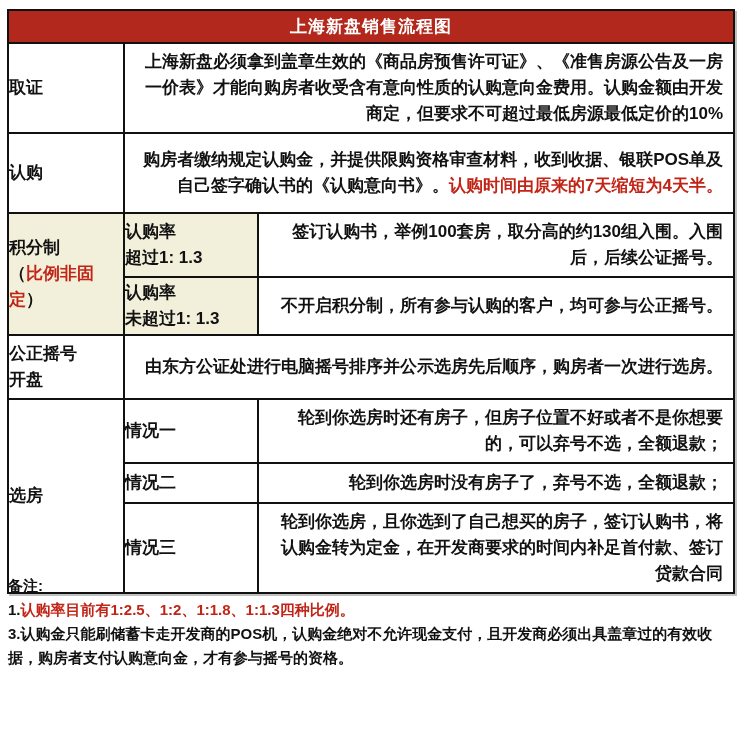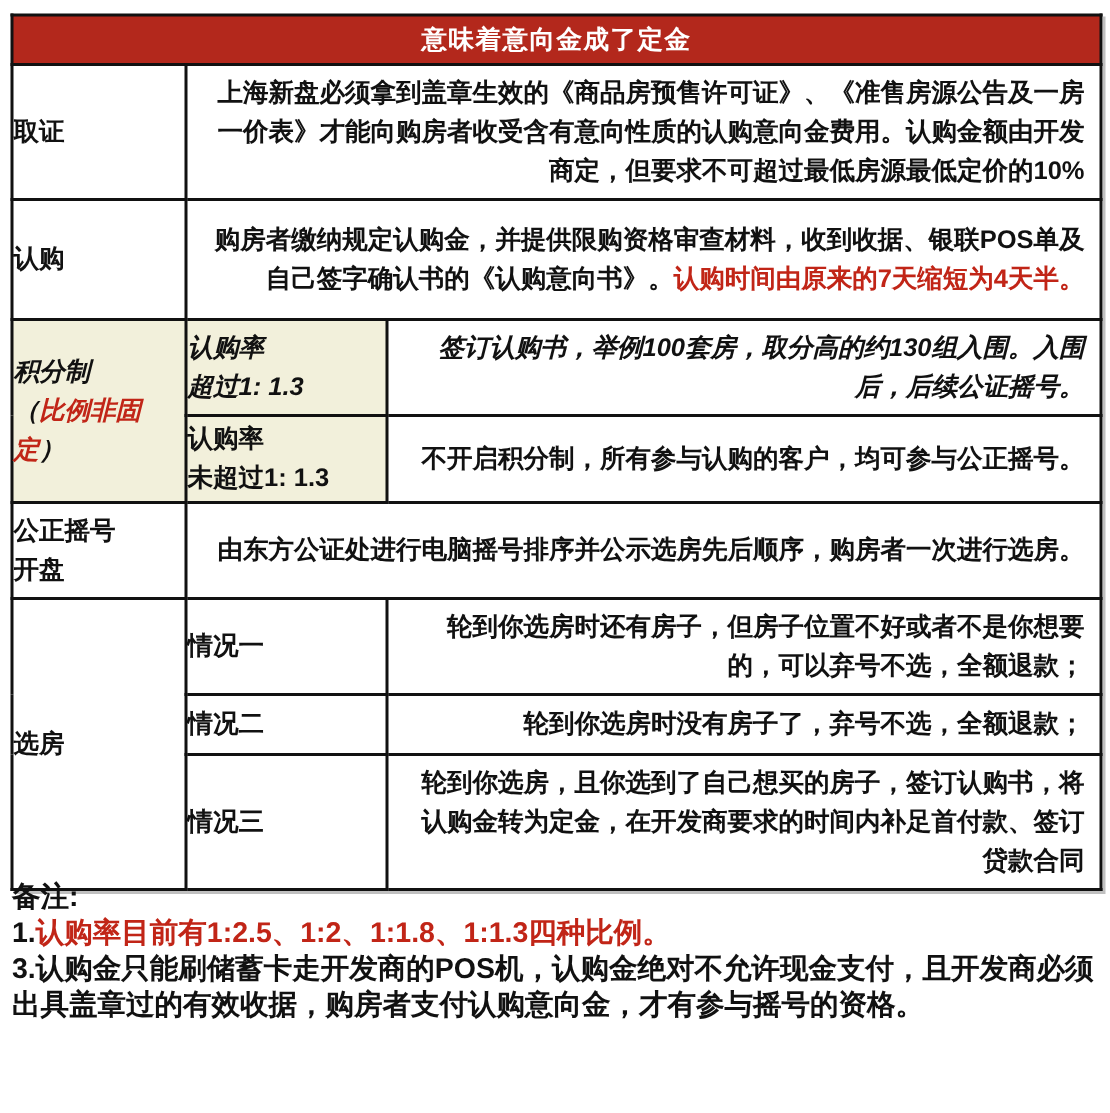--- a/index.html
+++ b/index.html
@@ -38,48 +38,48 @@
     line-height: 24px;
   }
   .content-cell {
     text-align: right;
     padding: 5px 10px;
   }
   .cream { background: #f2f0db; }
   .red-text { color: #c12517; }
   tr.r-quzheng  { height: 86px; }
   tr.r-rengou   { height: 80px; }
-  tr.r-jifen1   { height: 60px; font-style: italic; }
+  tr.r-jifen1   { height: 60px; }
   tr.r-jifen2   { height: 58px; }
   tr.r-yaohao   { height: 64px; }
   tr.r-case1    { height: 55px; }
   tr.r-case2    { height: 40px; }
   tr.r-case3    { height: 73px; }
   .two-line span { display: block; }
   .notes {
     position: absolute;
-    left: 8px; top: 587px;
+    left: 8px; top: 574px;
     width: 726px;
-    font-size: 19px;
+    font-size: 15px;
     line-height: 24px;
   }
   .notes p { margin: 0; }
 </style>
 </head>
 <body>
 
 <table class="flow-table">
   <colgroup>
     <col style="width:116px">
     <col style="width:134px">
     <col style="width:476px">
   </colgroup>
   <tbody>
       <tr>
-    <td class="title-cell" colspan="3">意味着意向金成了定金</td>
+    <td class="title-cell" colspan="3">上海新盘销售流程图</td>
   </tr>
 
   <tr class="r-quzheng">
     <td class="label-cell">取证</td>
     <td class="content-cell" colspan="2">上海新盘必须拿到盖章生效的《商品房预售许可证》、《准售房源公告及一房一价表》才能向购房者收受含有意向性质的认购意向金费用。认购金额由开发商定，但要求不可超过最低房源最低定价的10%</td>
   </tr>
 
   <tr class="r-rengou">
     <td class="label-cell">认购</td>
     <td class="content-cell" colspan="2"><span>购房者缴纳规定认购金，并提供限购资格审查材料，收到收据、银联POS单及自己签字确认书的《认购意向书》。</span><span class="red-text">认购时间由原来的7天缩短为4天半。</span></td>

